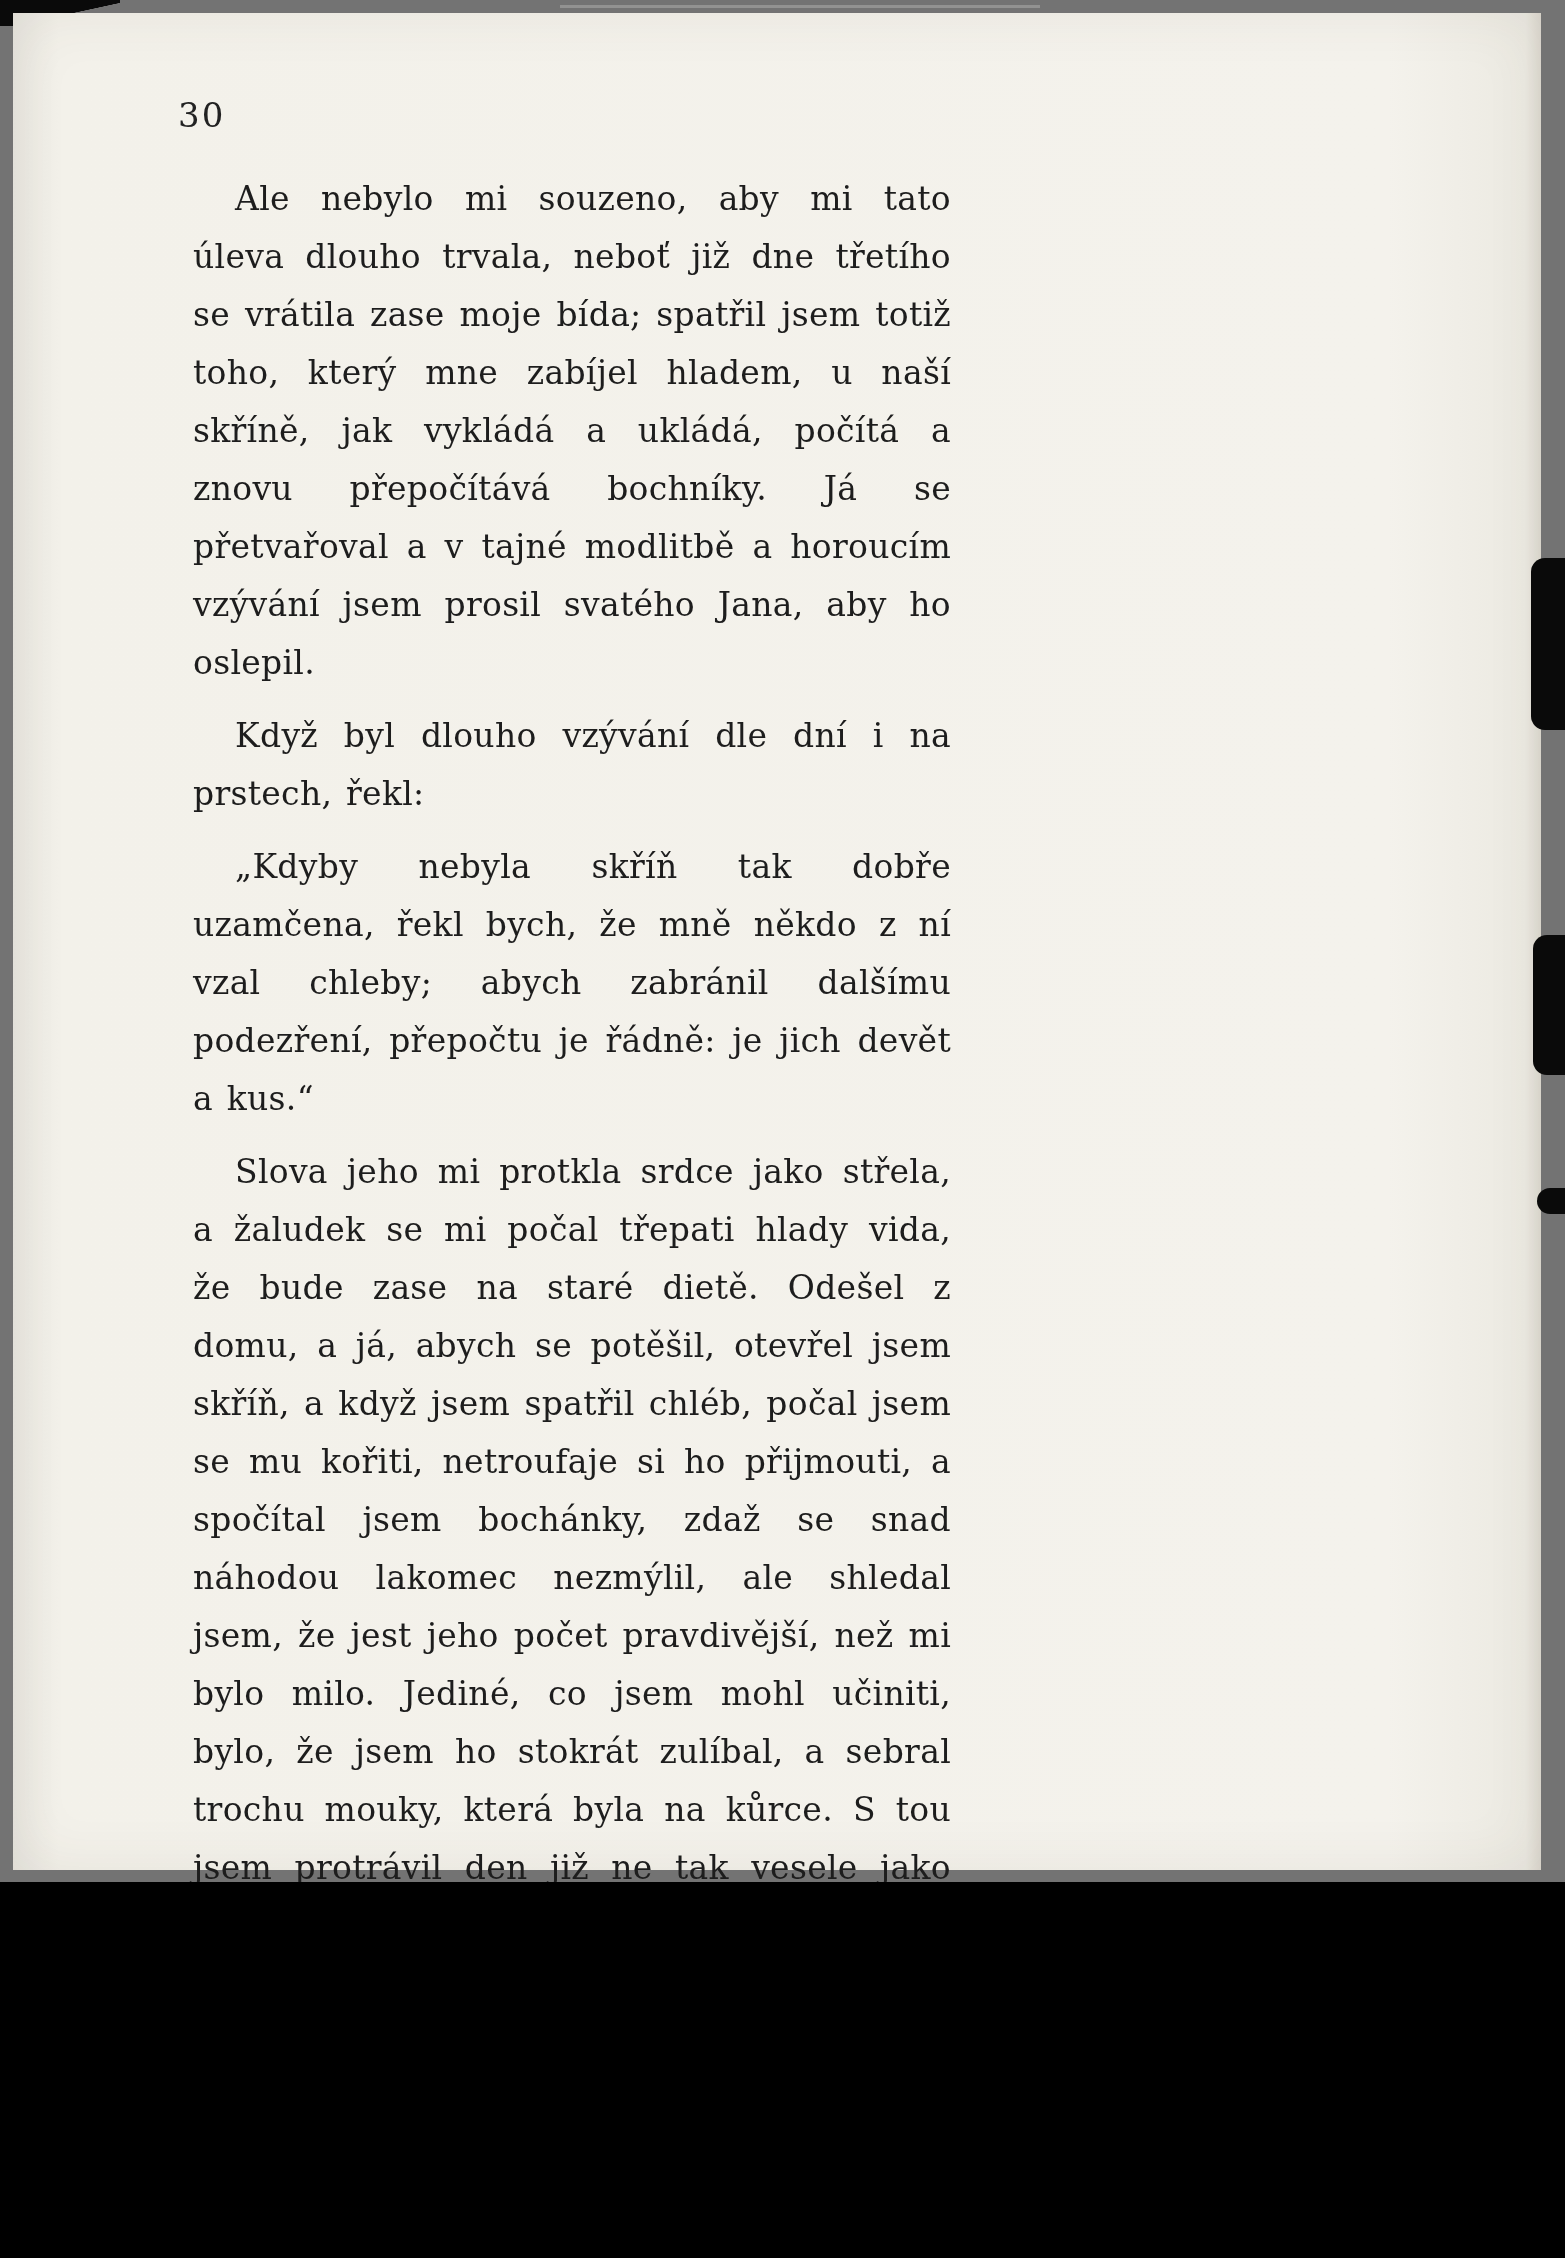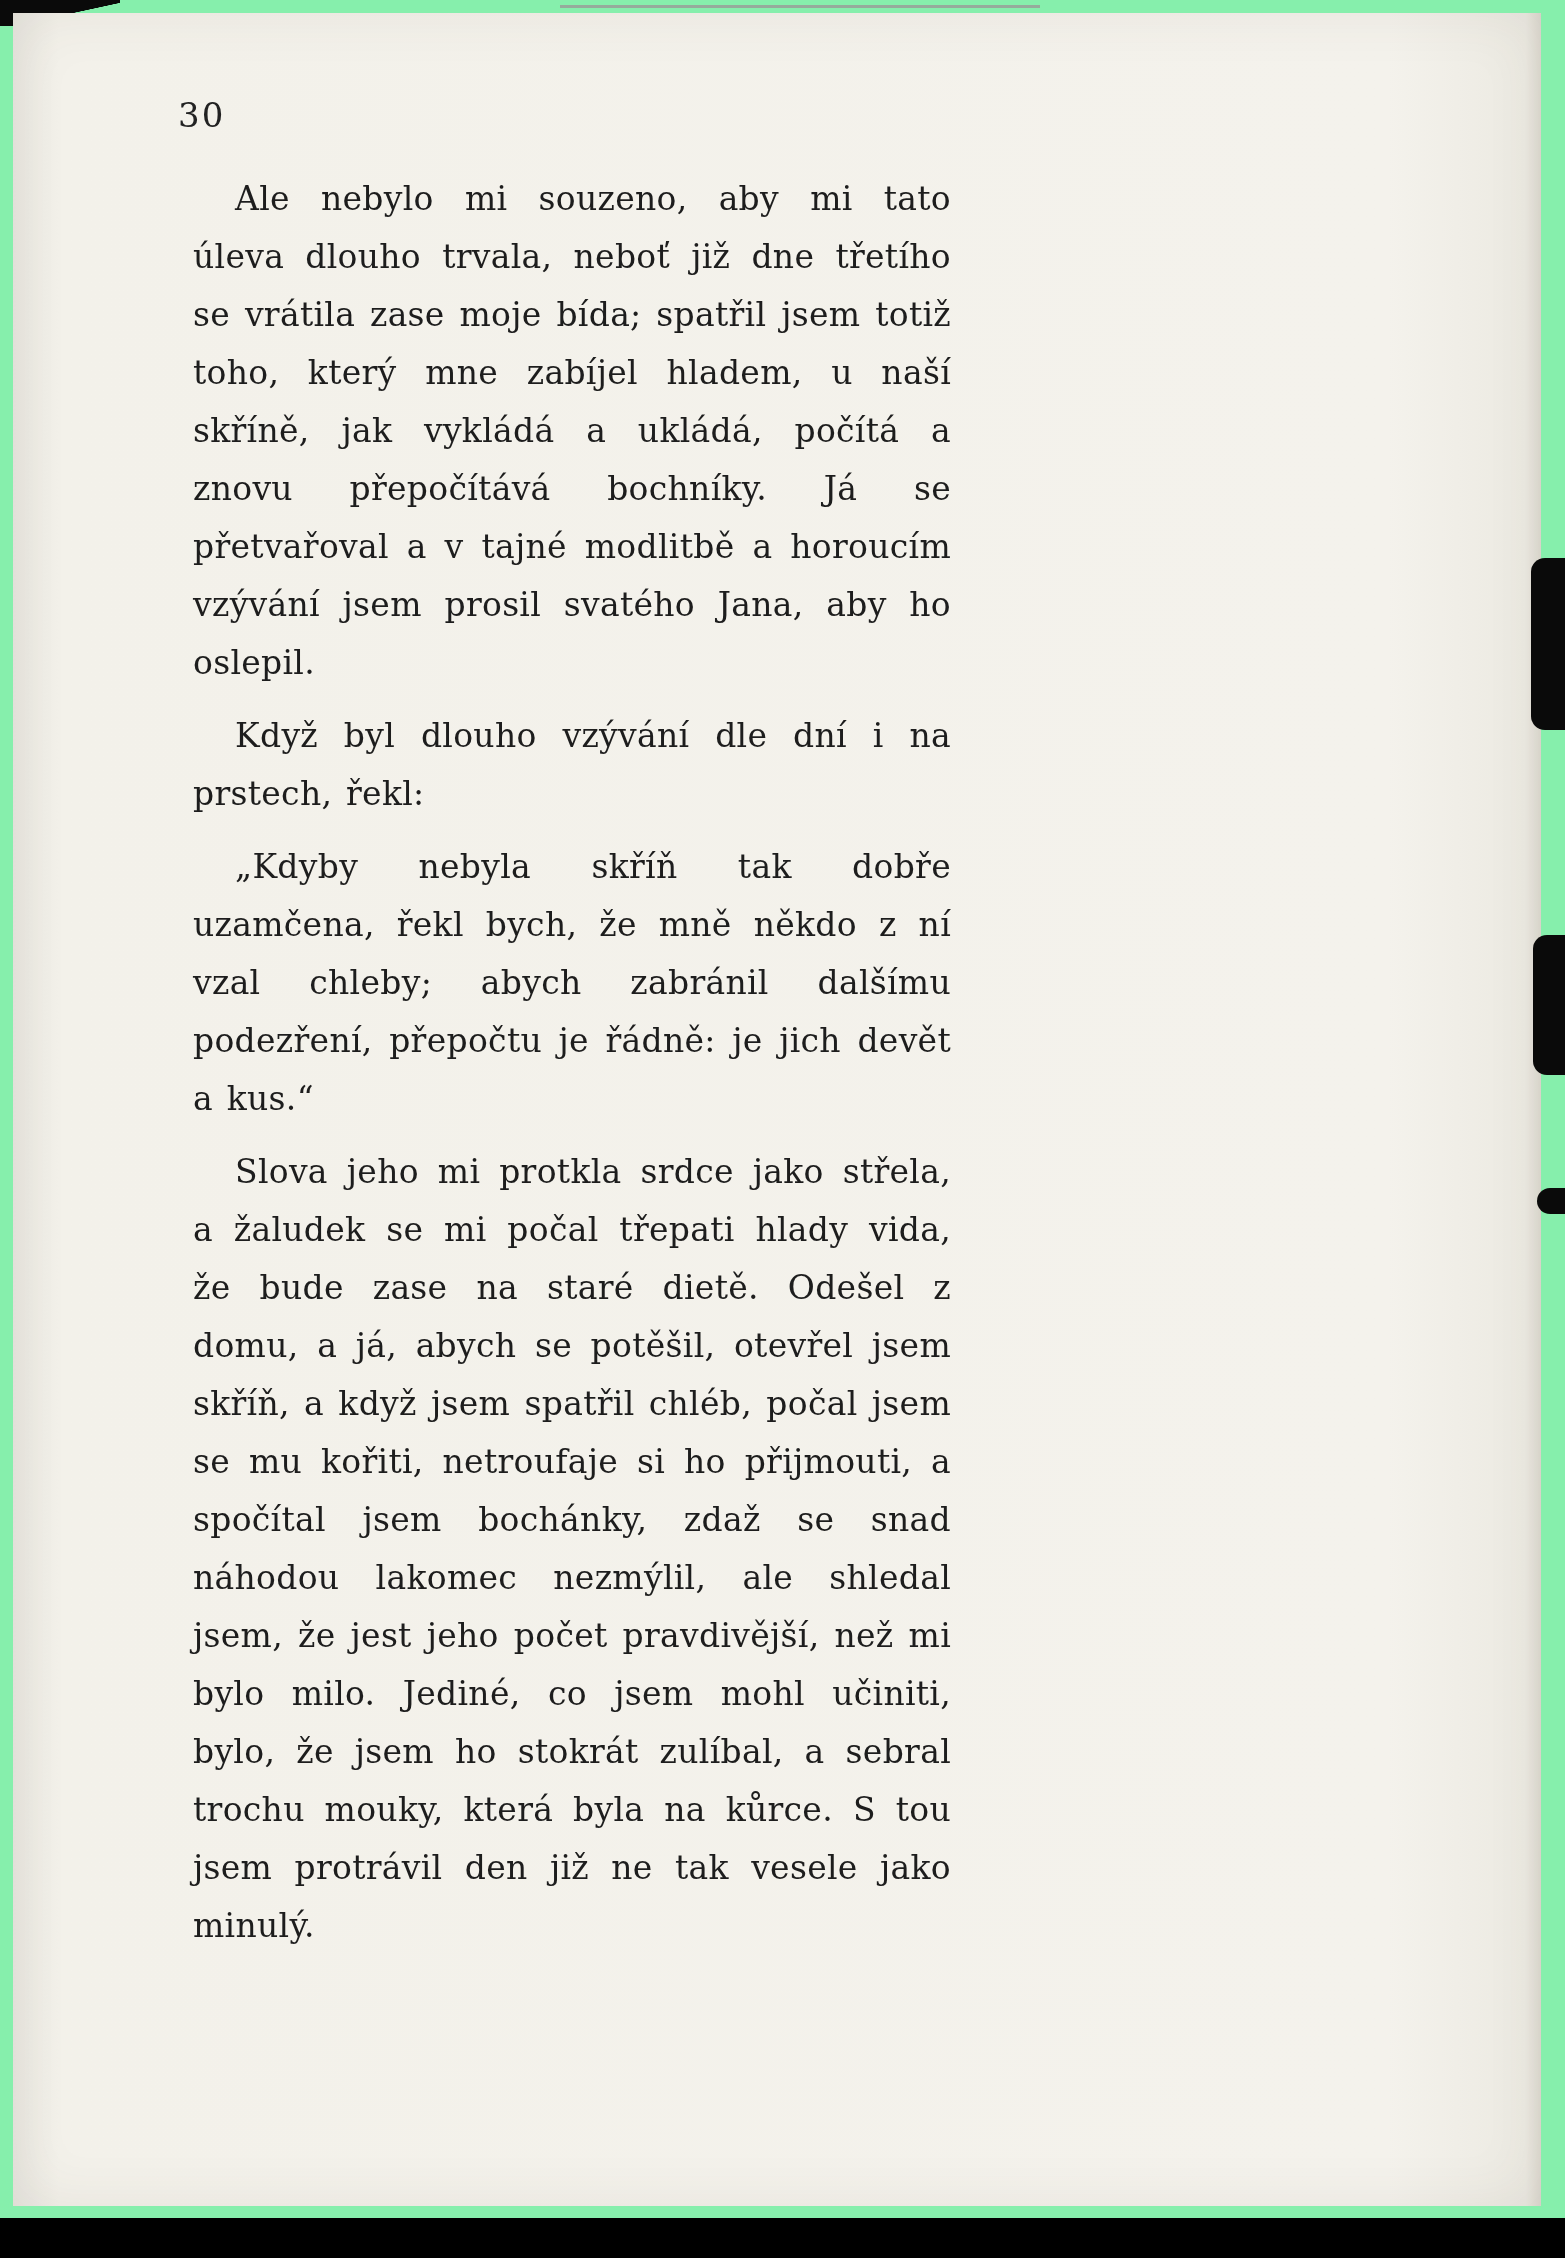--- a/index.html
+++ b/index.html
@@ -3,22 +3,22 @@
 <meta charset="utf-8">
 <style>
   html, body {
     margin: 0;
     padding: 0;
     background: #000;
   }
   .scan {
     position: relative;
     width: 1565px;
-    height: 2218px;
-    background: #86efac;
+    height: 1882px;
+    background: #737373;
     overflow: hidden;
     font-family: "DejaVu Serif", "Liberation Serif", serif;
   }
   .page {
     position: absolute;
     left: 13px;
     top: 13px;
     right: 24px;
     bottom: 12px;
     background:

